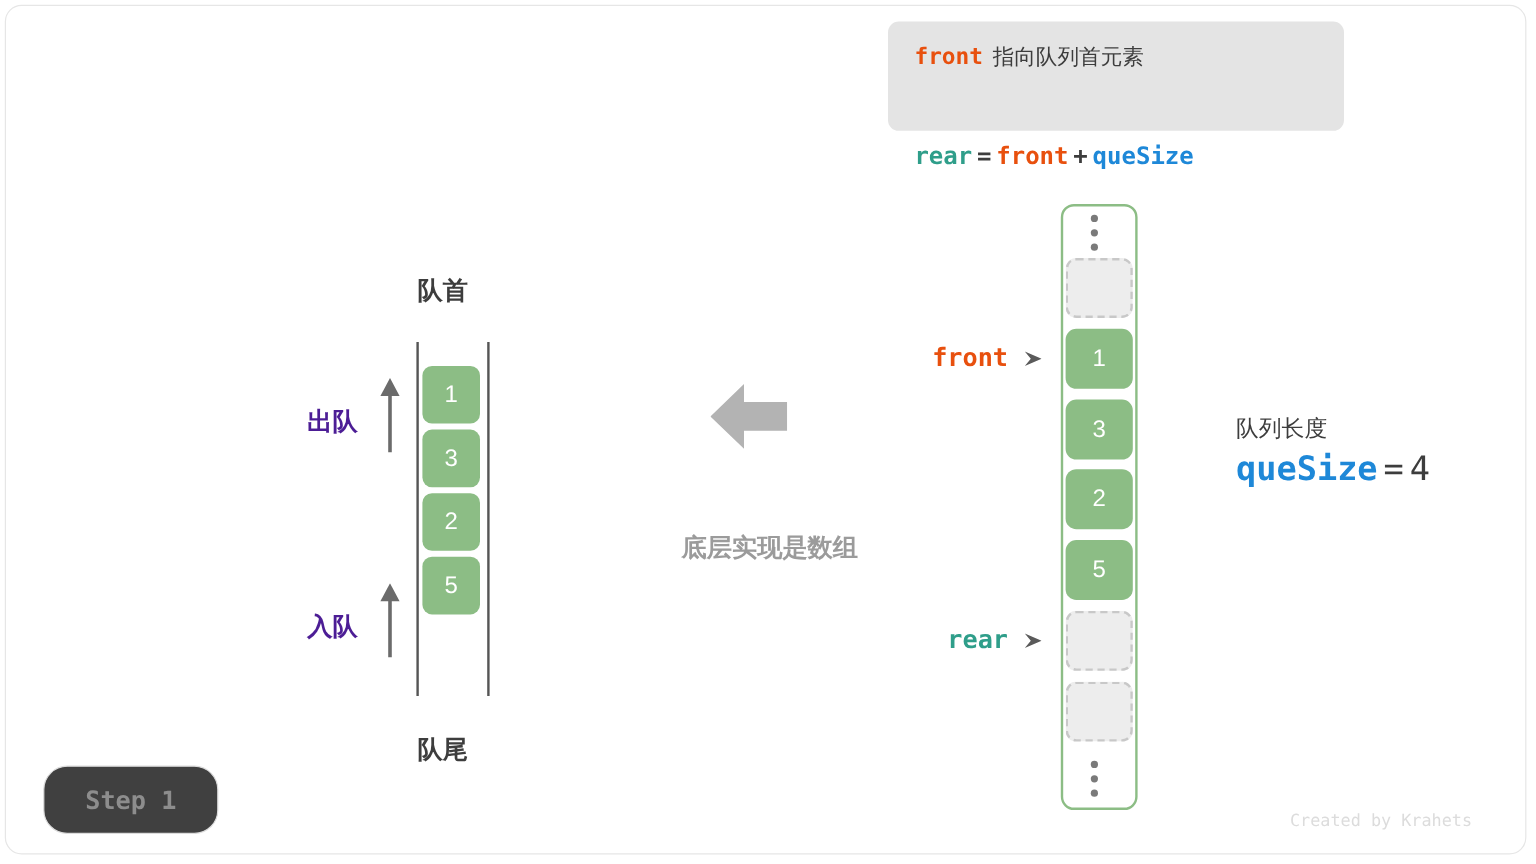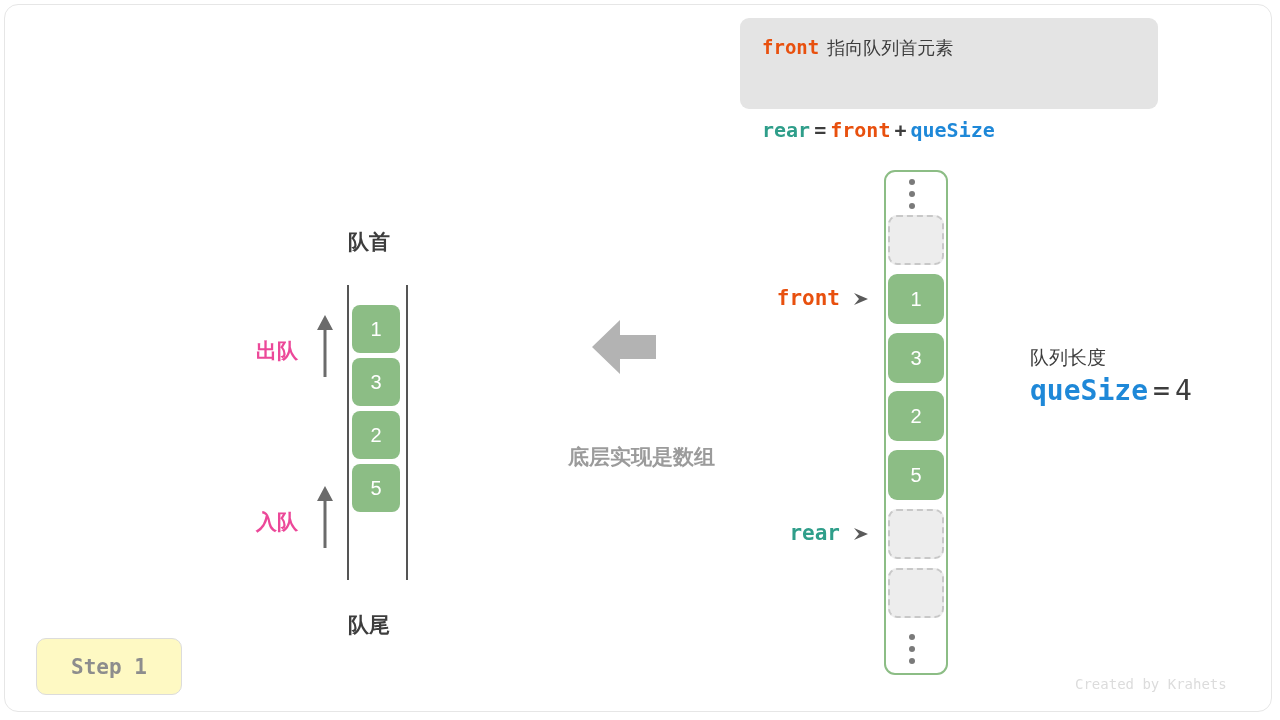--- a/index.html
+++ b/index.html
@@ -30,21 +30,21 @@
     border-radius: 14px;
     box-sizing: border-box;
     pointer-events: none;
   }
 
   
   .legend-box {
     position: absolute;
     left: 740px;
     top: 18px;
-    width: 418px;
+    width: 380px;
     height: 91px;
     background: #e4e4e4;
     border-radius: 9px;
     box-sizing: border-box;
     padding: 13px 0 0 22px;
   }
   .legend-line {
     font-size: 19px;
     line-height: 33px;
     white-space: nowrap;
@@ -108,21 +108,21 @@
     font-size: 20px;
     display: flex;
     align-items: center;
     justify-content: center;
   }
 
   .op-label {
     position: absolute;
     font-size: 21px;
     font-weight: bold;
-    color: #ec4899;
+    color: #4c1d95;
     white-space: nowrap;
   }
   #op-dequeue { left: 256px; top: 337px; }
   #op-enqueue { left: 256px; top: 508px; }
 
   .uparrow {
     position: absolute;
     width: 22px;
   }
 
@@ -230,30 +230,30 @@
   }
 
   
   .step-badge {
     position: absolute;
     left: 36px;
     top: 638px;
     width: 146px;
     height: 57px;
     border: 1px solid #dcdcdc;
-    border-radius: 10px;
+    border-radius: 20px;
     box-sizing: border-box;
     display: flex;
     align-items: center;
     justify-content: center;
     font-family: "DejaVu Sans Mono", "Liberation Mono", monospace;
     font-weight: bold;
     font-size: 21px;
     color: #8d8d8d;
-    background: #fef9c3;
+    background: #404040;
   }
 
   .credit {
     position: absolute;
     left: 1075px;
     top: 676px;
     font-family: "DejaVu Sans Mono", "Liberation Mono", monospace;
     font-size: 14px;
     color: #dcdcdc;
     white-space: nowrap;

